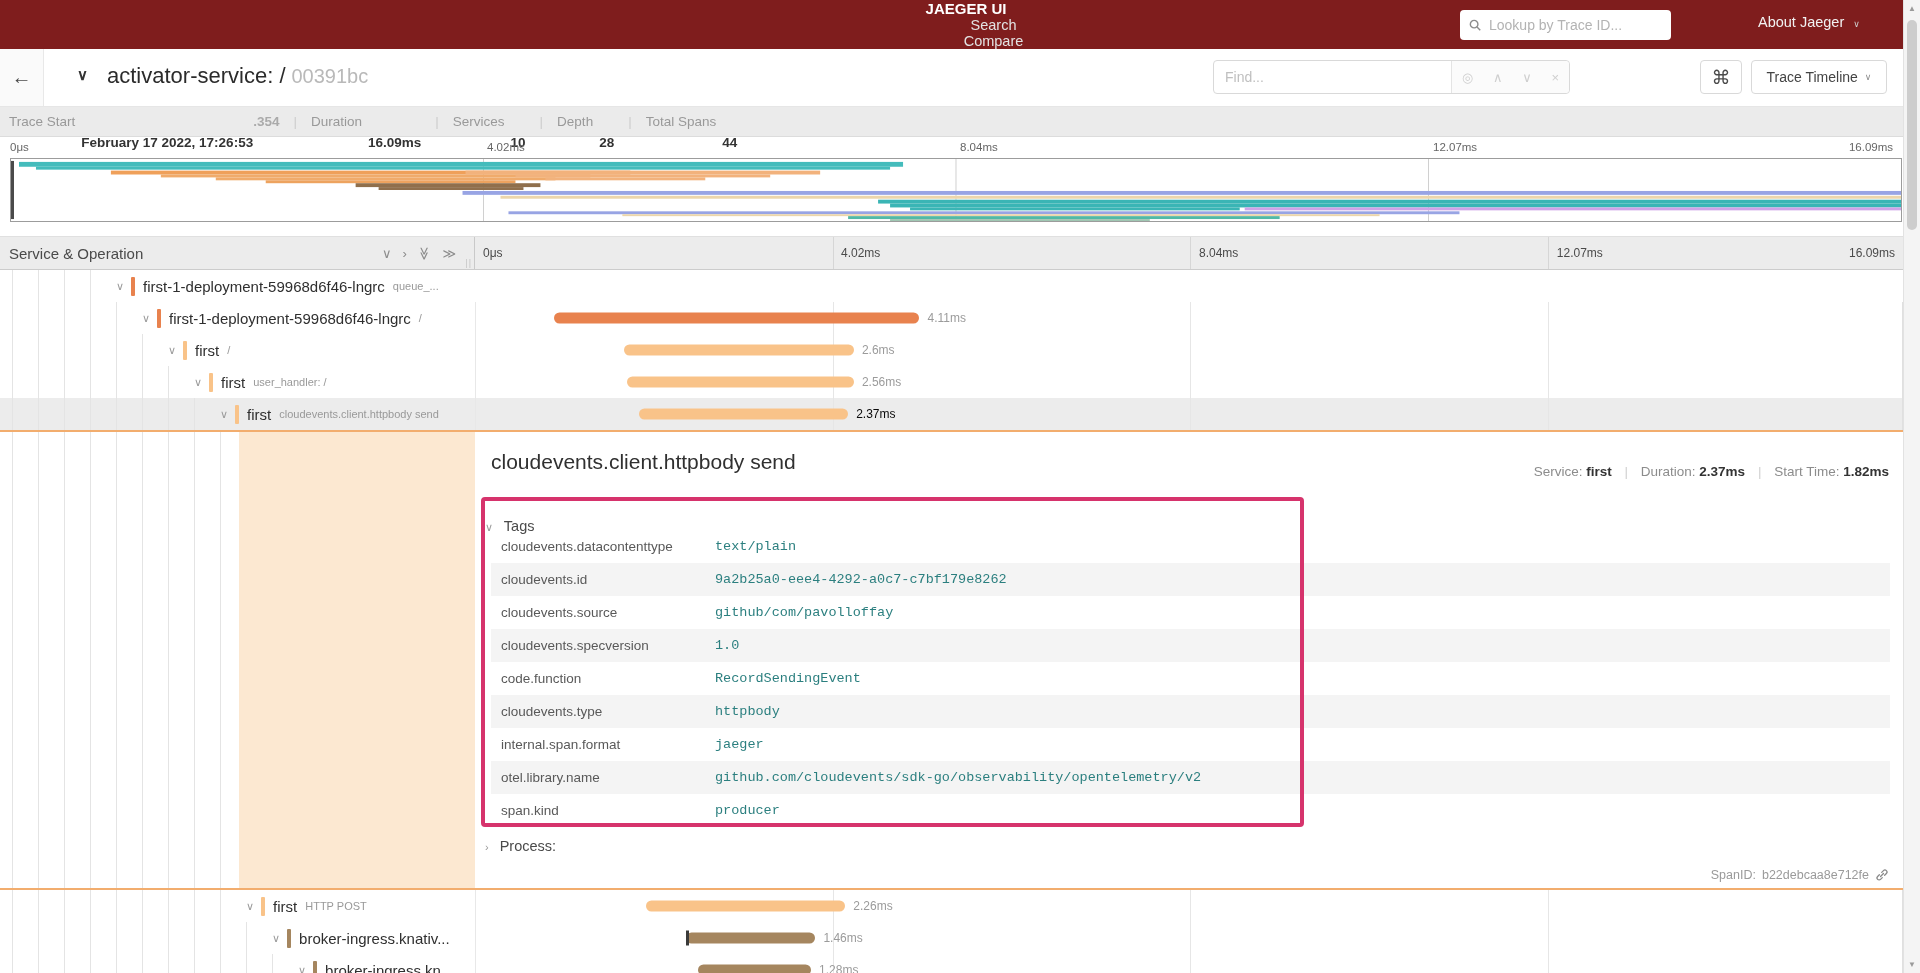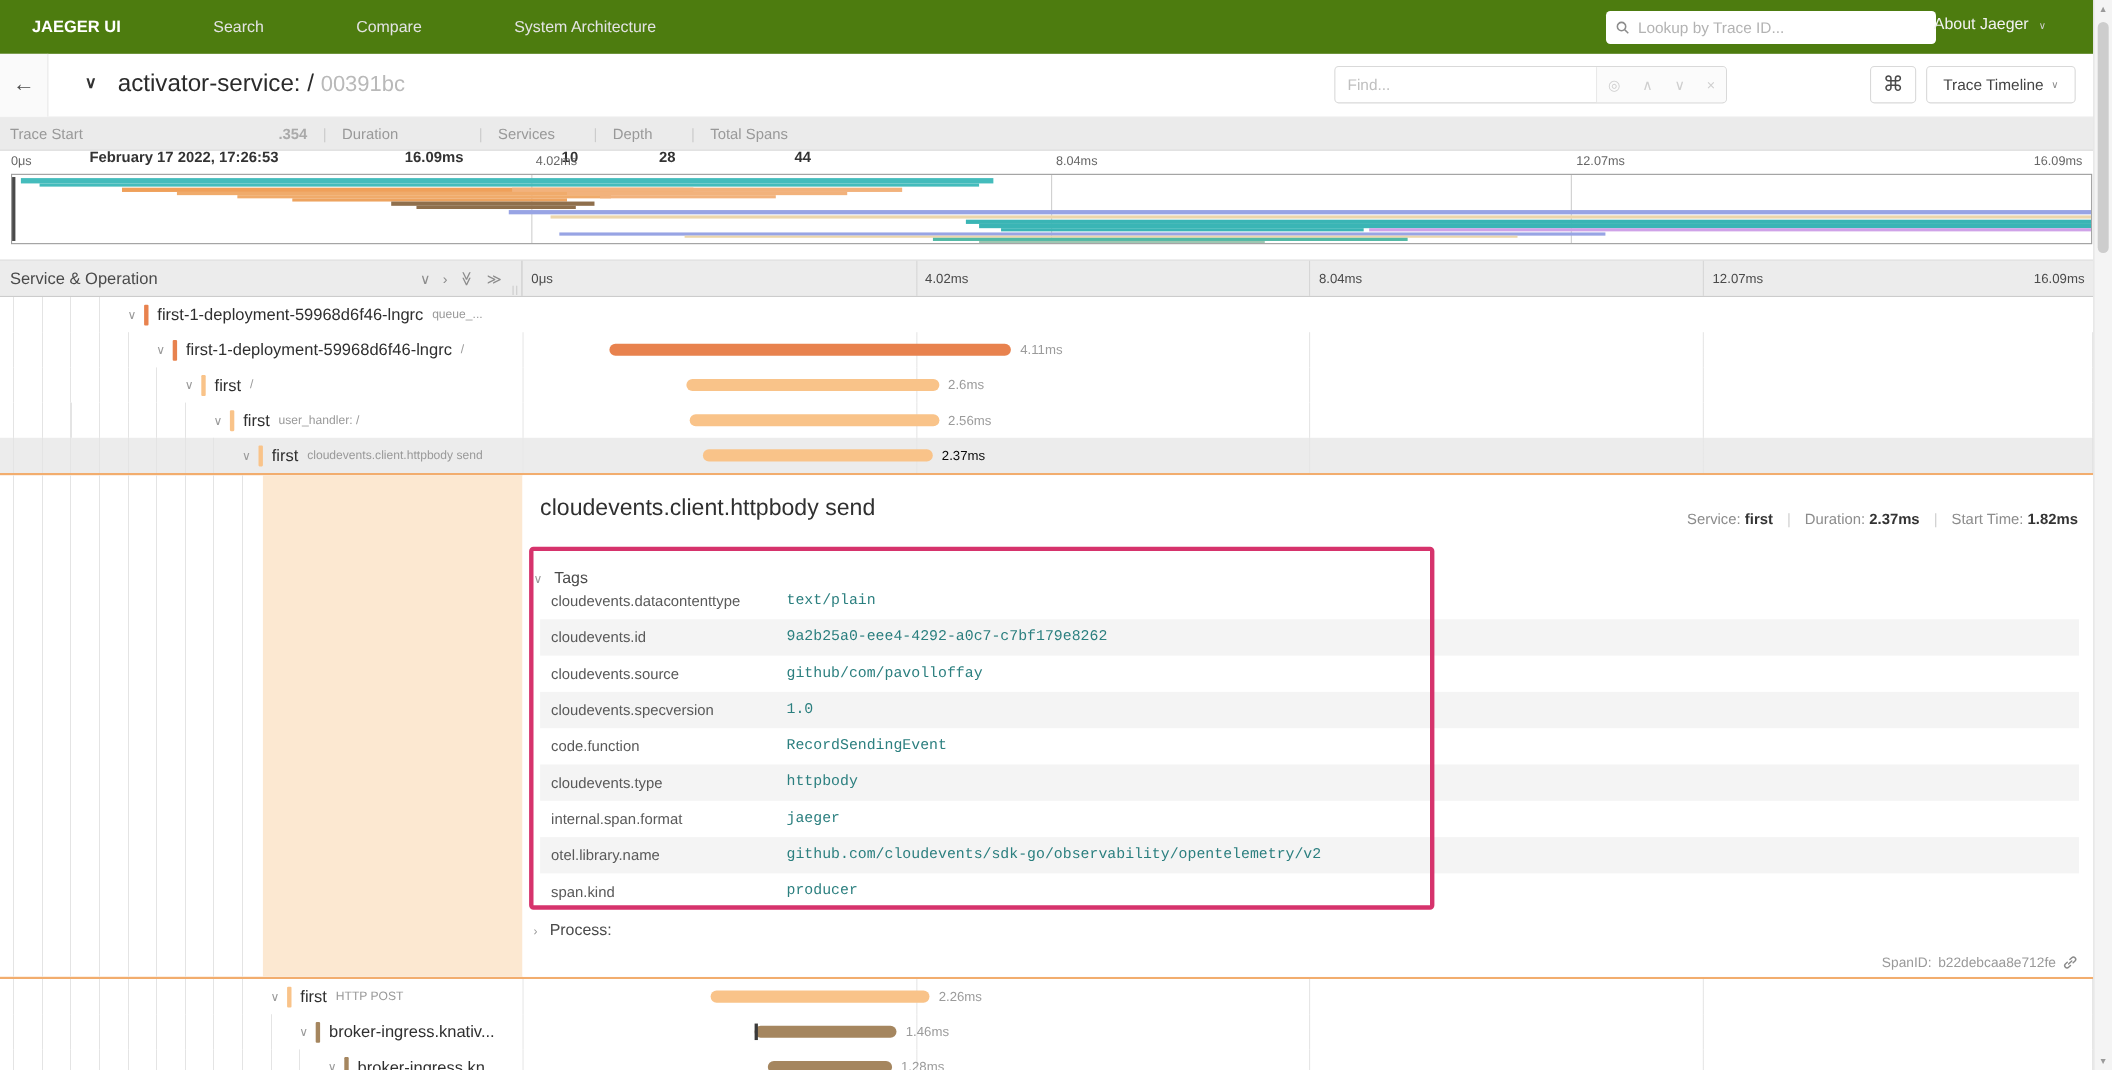--- a/index.html
+++ b/index.html
@@ -1,24 +1,24 @@
 <!DOCTYPE html>
 <html><head>
 <meta charset="utf-8">
 <style>
   * { margin:0; padding:0; box-sizing:border-box; }
   html,body { width:1920px; height:973px; overflow:hidden; background:#fff;
               font-family:"Liberation Sans", sans-serif; }
 
   
-  .nav { position:absolute; left:0; top:0; width:1903px; height:49px; background:#4d7c0f;
-         display:flex; align-items:center; }
+  .nav { position:absolute; left:0; top:0; width:1903px; height:49px; background:#7f1d1d;
+         display:flex; align-items:center;flex-direction:column; }
   .nav .brand { color:#fff; font-weight:bold; font-size:15px; margin-left:29px; }
   .nav .nav-item { color:#e3e3e3; font-size:14.5px; margin-left:84px; }
-  .lookup { position:absolute; left:1460px; top:10px; width:300px; height:30px; background:#fff;
+  .lookup { position:absolute; left:1460px; top:10px; width:211px; height:30px; background:#fff;
             border-radius:4px; display:flex; align-items:center; padding:0 8px; }
   .lookup .ph { color:#b3b3b3; font-size:14px; margin-left:7px; }
   .about { position:absolute; left:1758px; top:14px; color:#f2f2f2; font-size:14.5px; }
   .about .chev-sm { font-size:9px; color:#cfcfcf; margin-left:5px; }
 
   
   .thdr { position:absolute; left:0; top:49px; width:1903px; height:58px; background:#fff;
           border-bottom:1px solid #e6e6e6; }
   .back { position:absolute; left:0; top:0; width:44px; height:57px; background:#fafafa;
           border-right:1px solid #e8e8e8; display:flex; align-items:center; justify-content:center;

